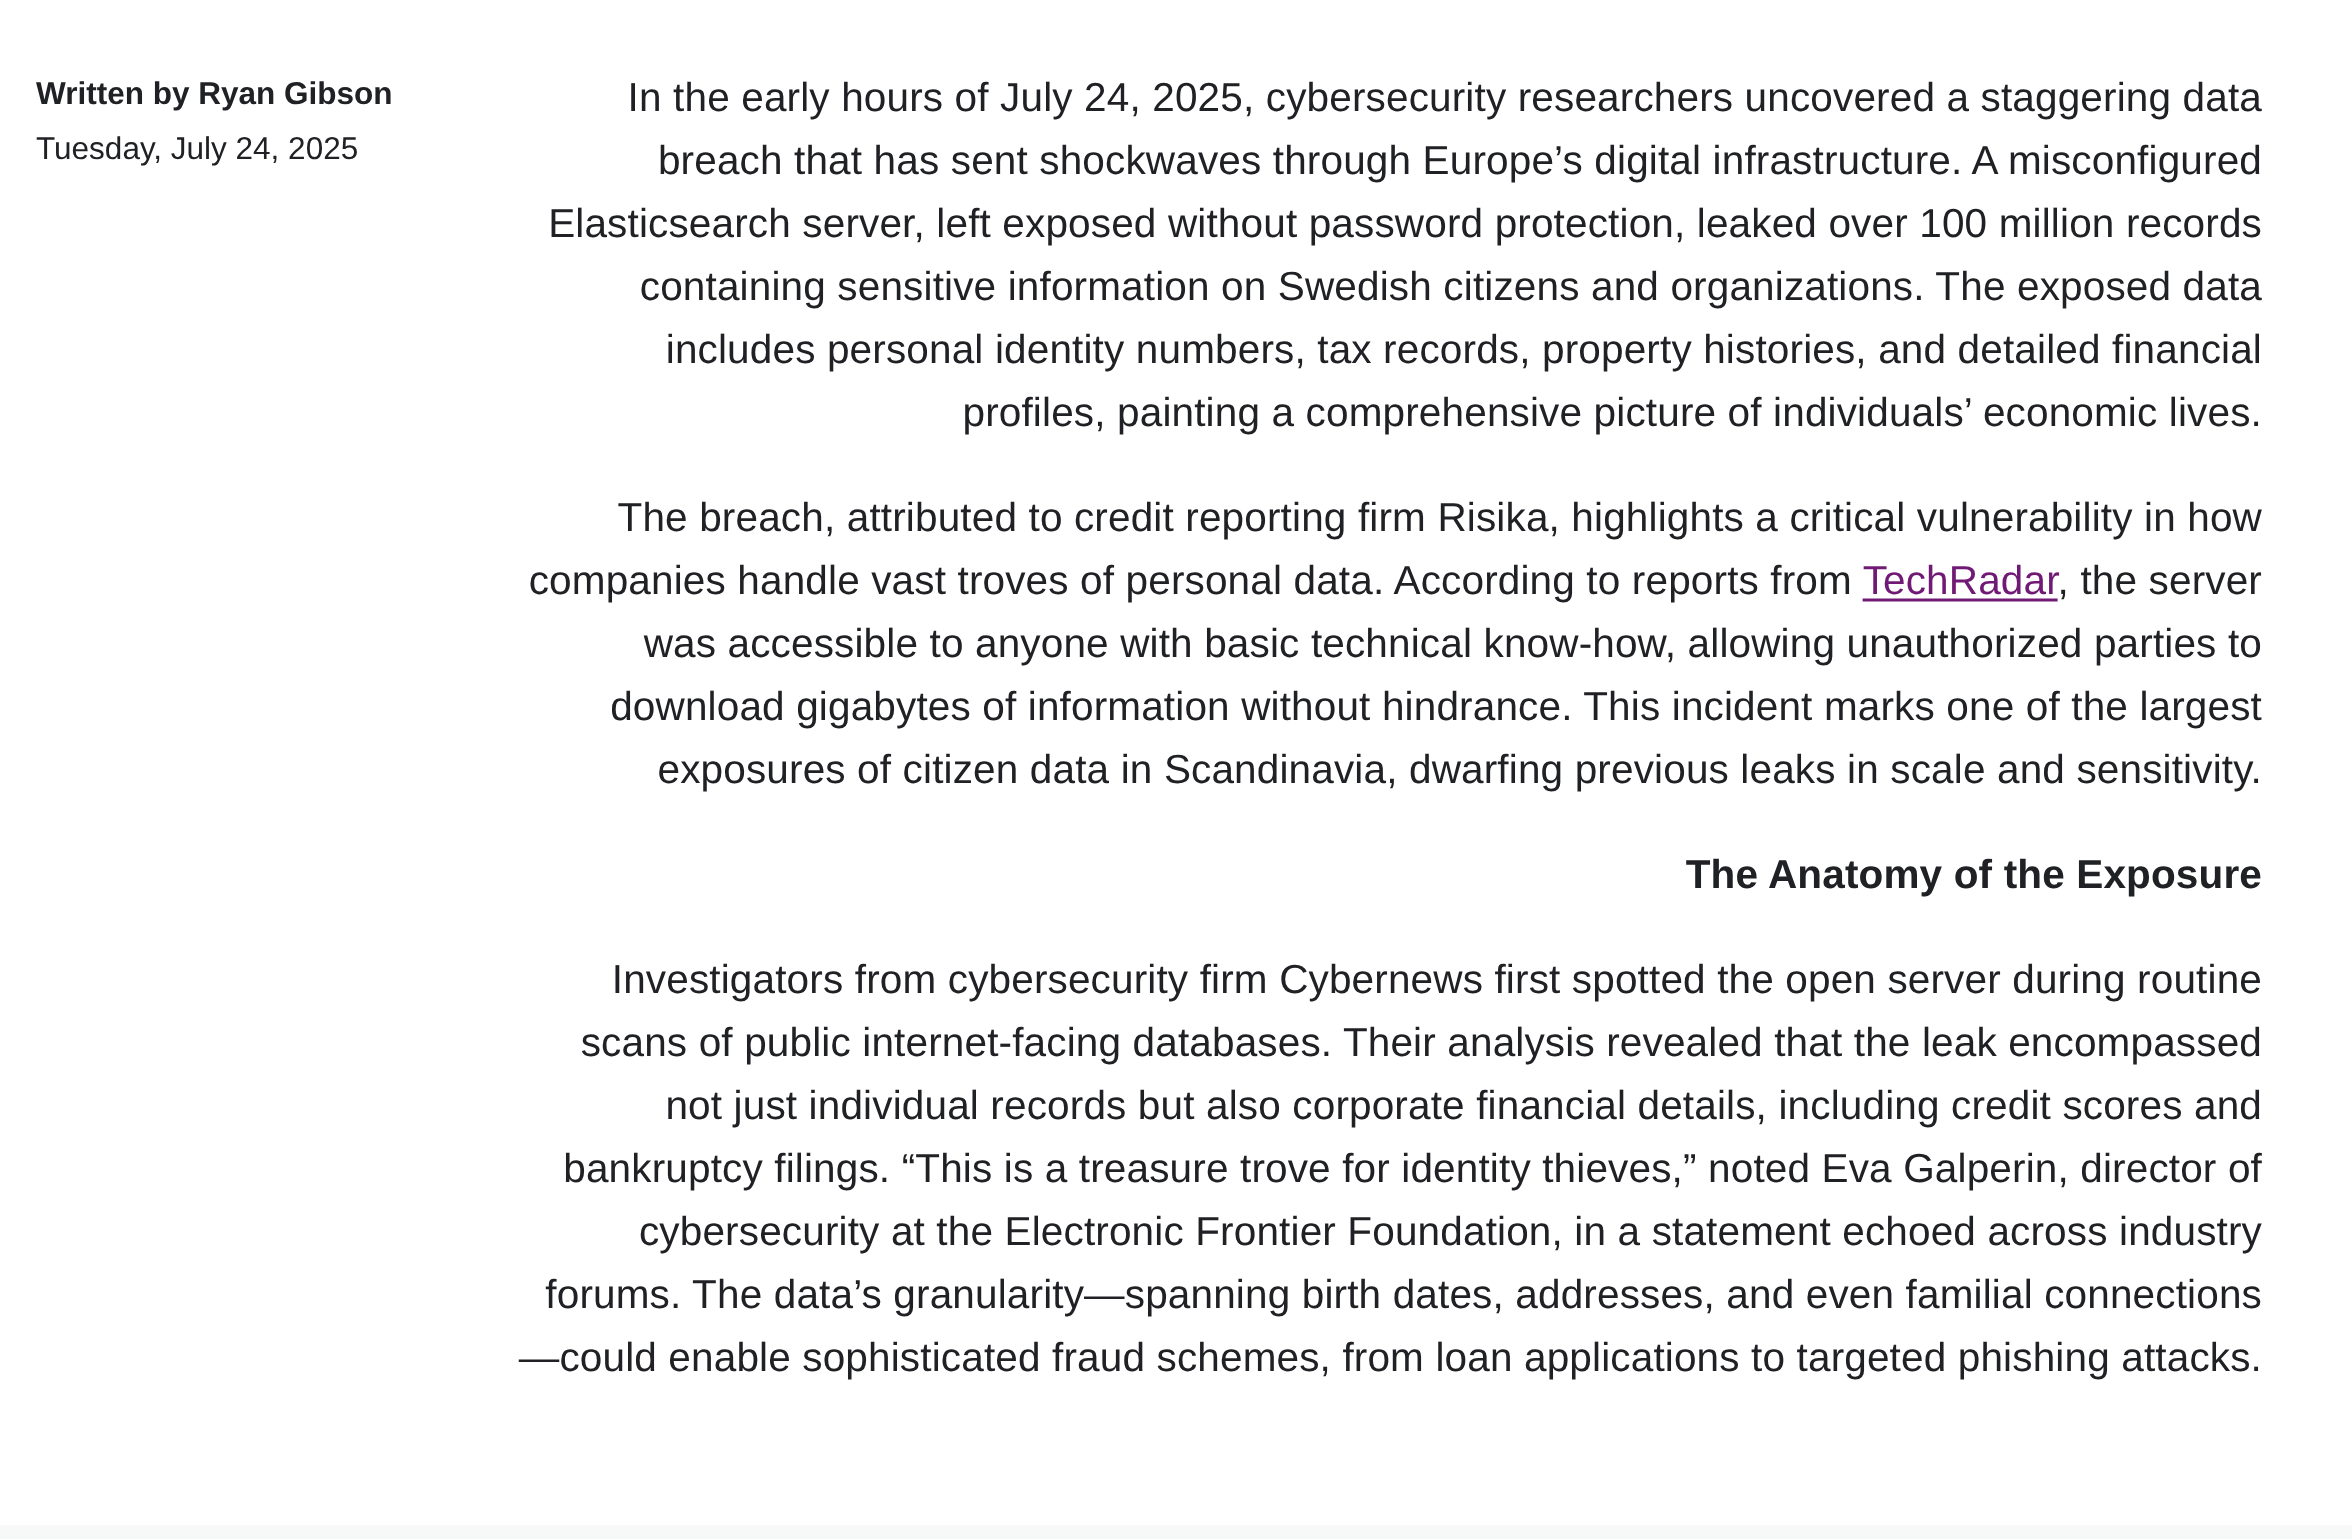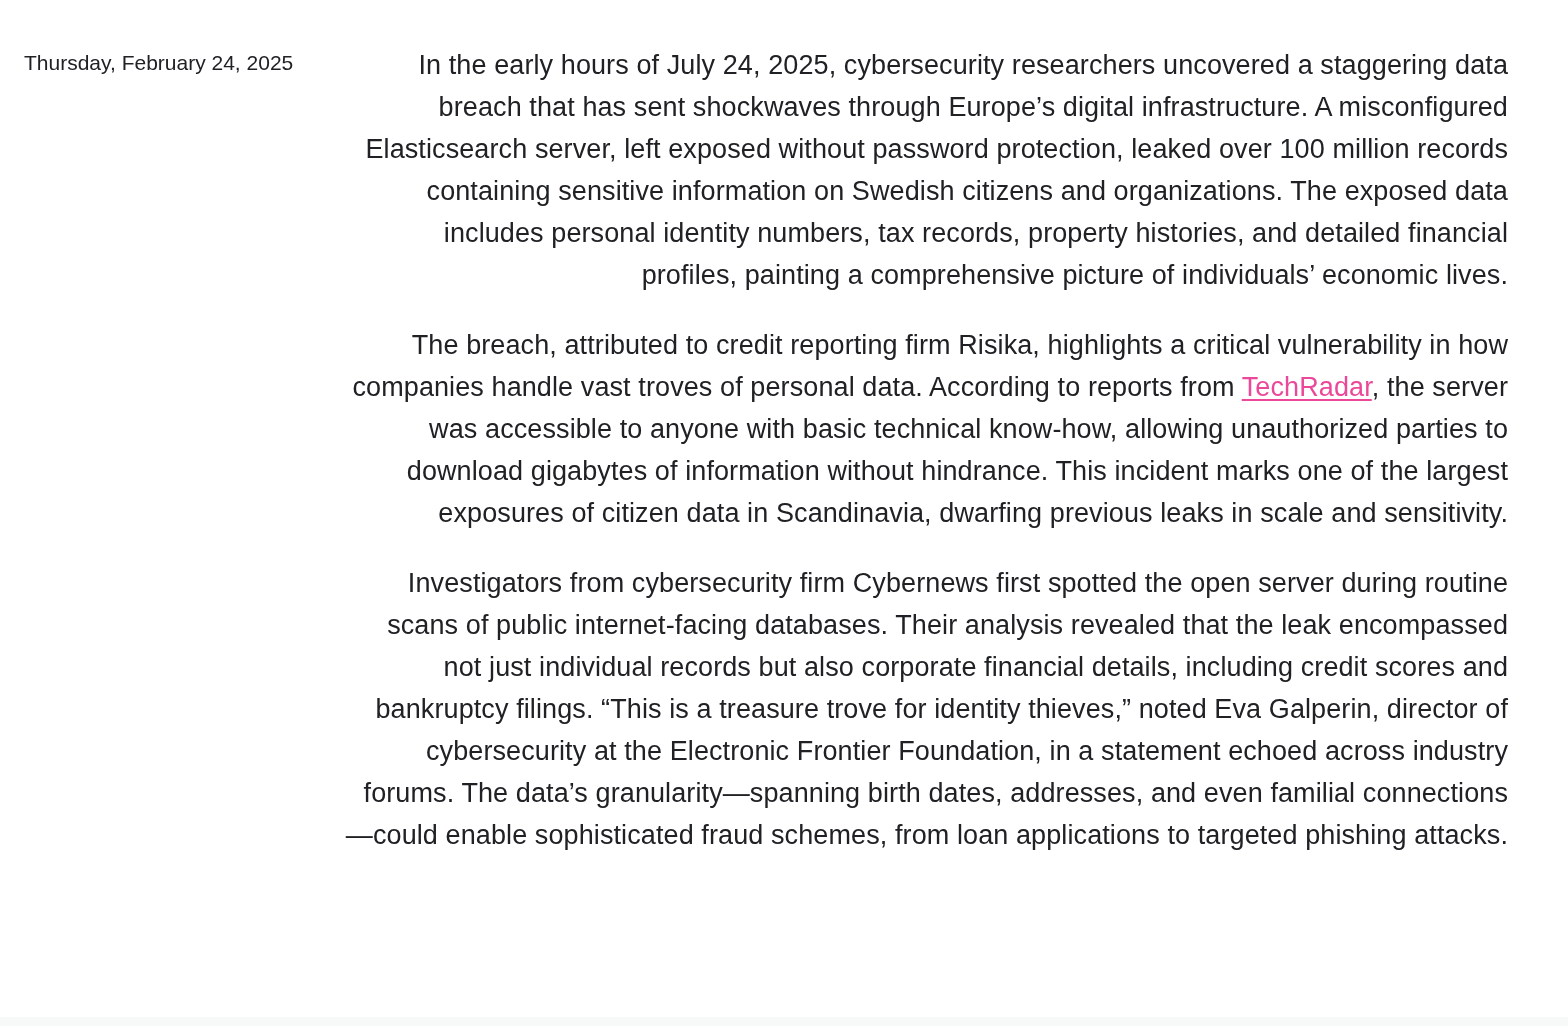--- a/index.html
+++ b/index.html
@@ -42,46 +42,48 @@
   .content p {
     margin: 0 0 28px 0;
   }
   .content h3 {
     font-size: 27px;
     line-height: 42px;
     font-weight: 700;
     margin: 28px 0;
   }
   a.article-link {
-    color: #ec4899;
+    color: #701a75;
     text-underline-offset: 3px;
     cursor: pointer;
   }
   .bottom-strip {
     position: absolute;
     left: 0;
     bottom: 0;
     width: 100%;
     height: 9px;
     background: #f7f8f8;
   }
 </style>
 </head>
 <body>
 
 <div class="page">
 
   <div class="byline">
-    <div class="date">Thursday, February 24, 2025</div>
+    <div class="author">Written by Ryan Gibson</div>
+    <div class="date">Tuesday, July 24, 2025</div>
   </div>
 
   <div class="content">
     <p>In the early hours of July 24, 2025, cybersecurity researchers uncovered a staggering data breach that has sent shockwaves through Europe’s digital infrastructure. A misconfigured Elasticsearch server, left exposed without password protection, leaked over 100 million records containing sensitive information on Swedish citizens and organizations. The exposed data includes personal identity numbers, tax records, property histories, and detailed financial profiles, painting a comprehensive picture of individuals’ economic lives.</p>
 
     <p><span>The breach, attributed to credit reporting firm Risika, highlights a critical vulnerability in how companies handle vast troves of personal data. According to reports from </span><a class="article-link" href="#">TechRadar</a><span>, the server was accessible to anyone with basic technical know-how, allowing unauthorized parties to download gigabytes of information without hindrance. This incident marks one of the largest exposures of citizen data in Scandinavia, dwarfing previous leaks in scale and sensitivity.</span></p>
 
+    <h3>The Anatomy of the Exposure</h3>
 
     <p>Investigators from cybersecurity firm Cybernews first spotted the open server during routine scans of public internet-facing databases. Their analysis revealed that the leak encompassed not just individual records but also corporate financial details, including credit scores and bankruptcy filings. “This is a treasure trove for identity thieves,” noted Eva Galperin, director of cybersecurity at the Electronic Frontier Foundation, in a statement echoed across industry forums. The data’s granularity—spanning birth dates, addresses, and even familial connections—could enable sophisticated fraud schemes, from loan applications to targeted phishing attacks.</p>
   </div>
 
   <div class="bottom-strip"></div>
 
 </div>
 
 </body></html>

